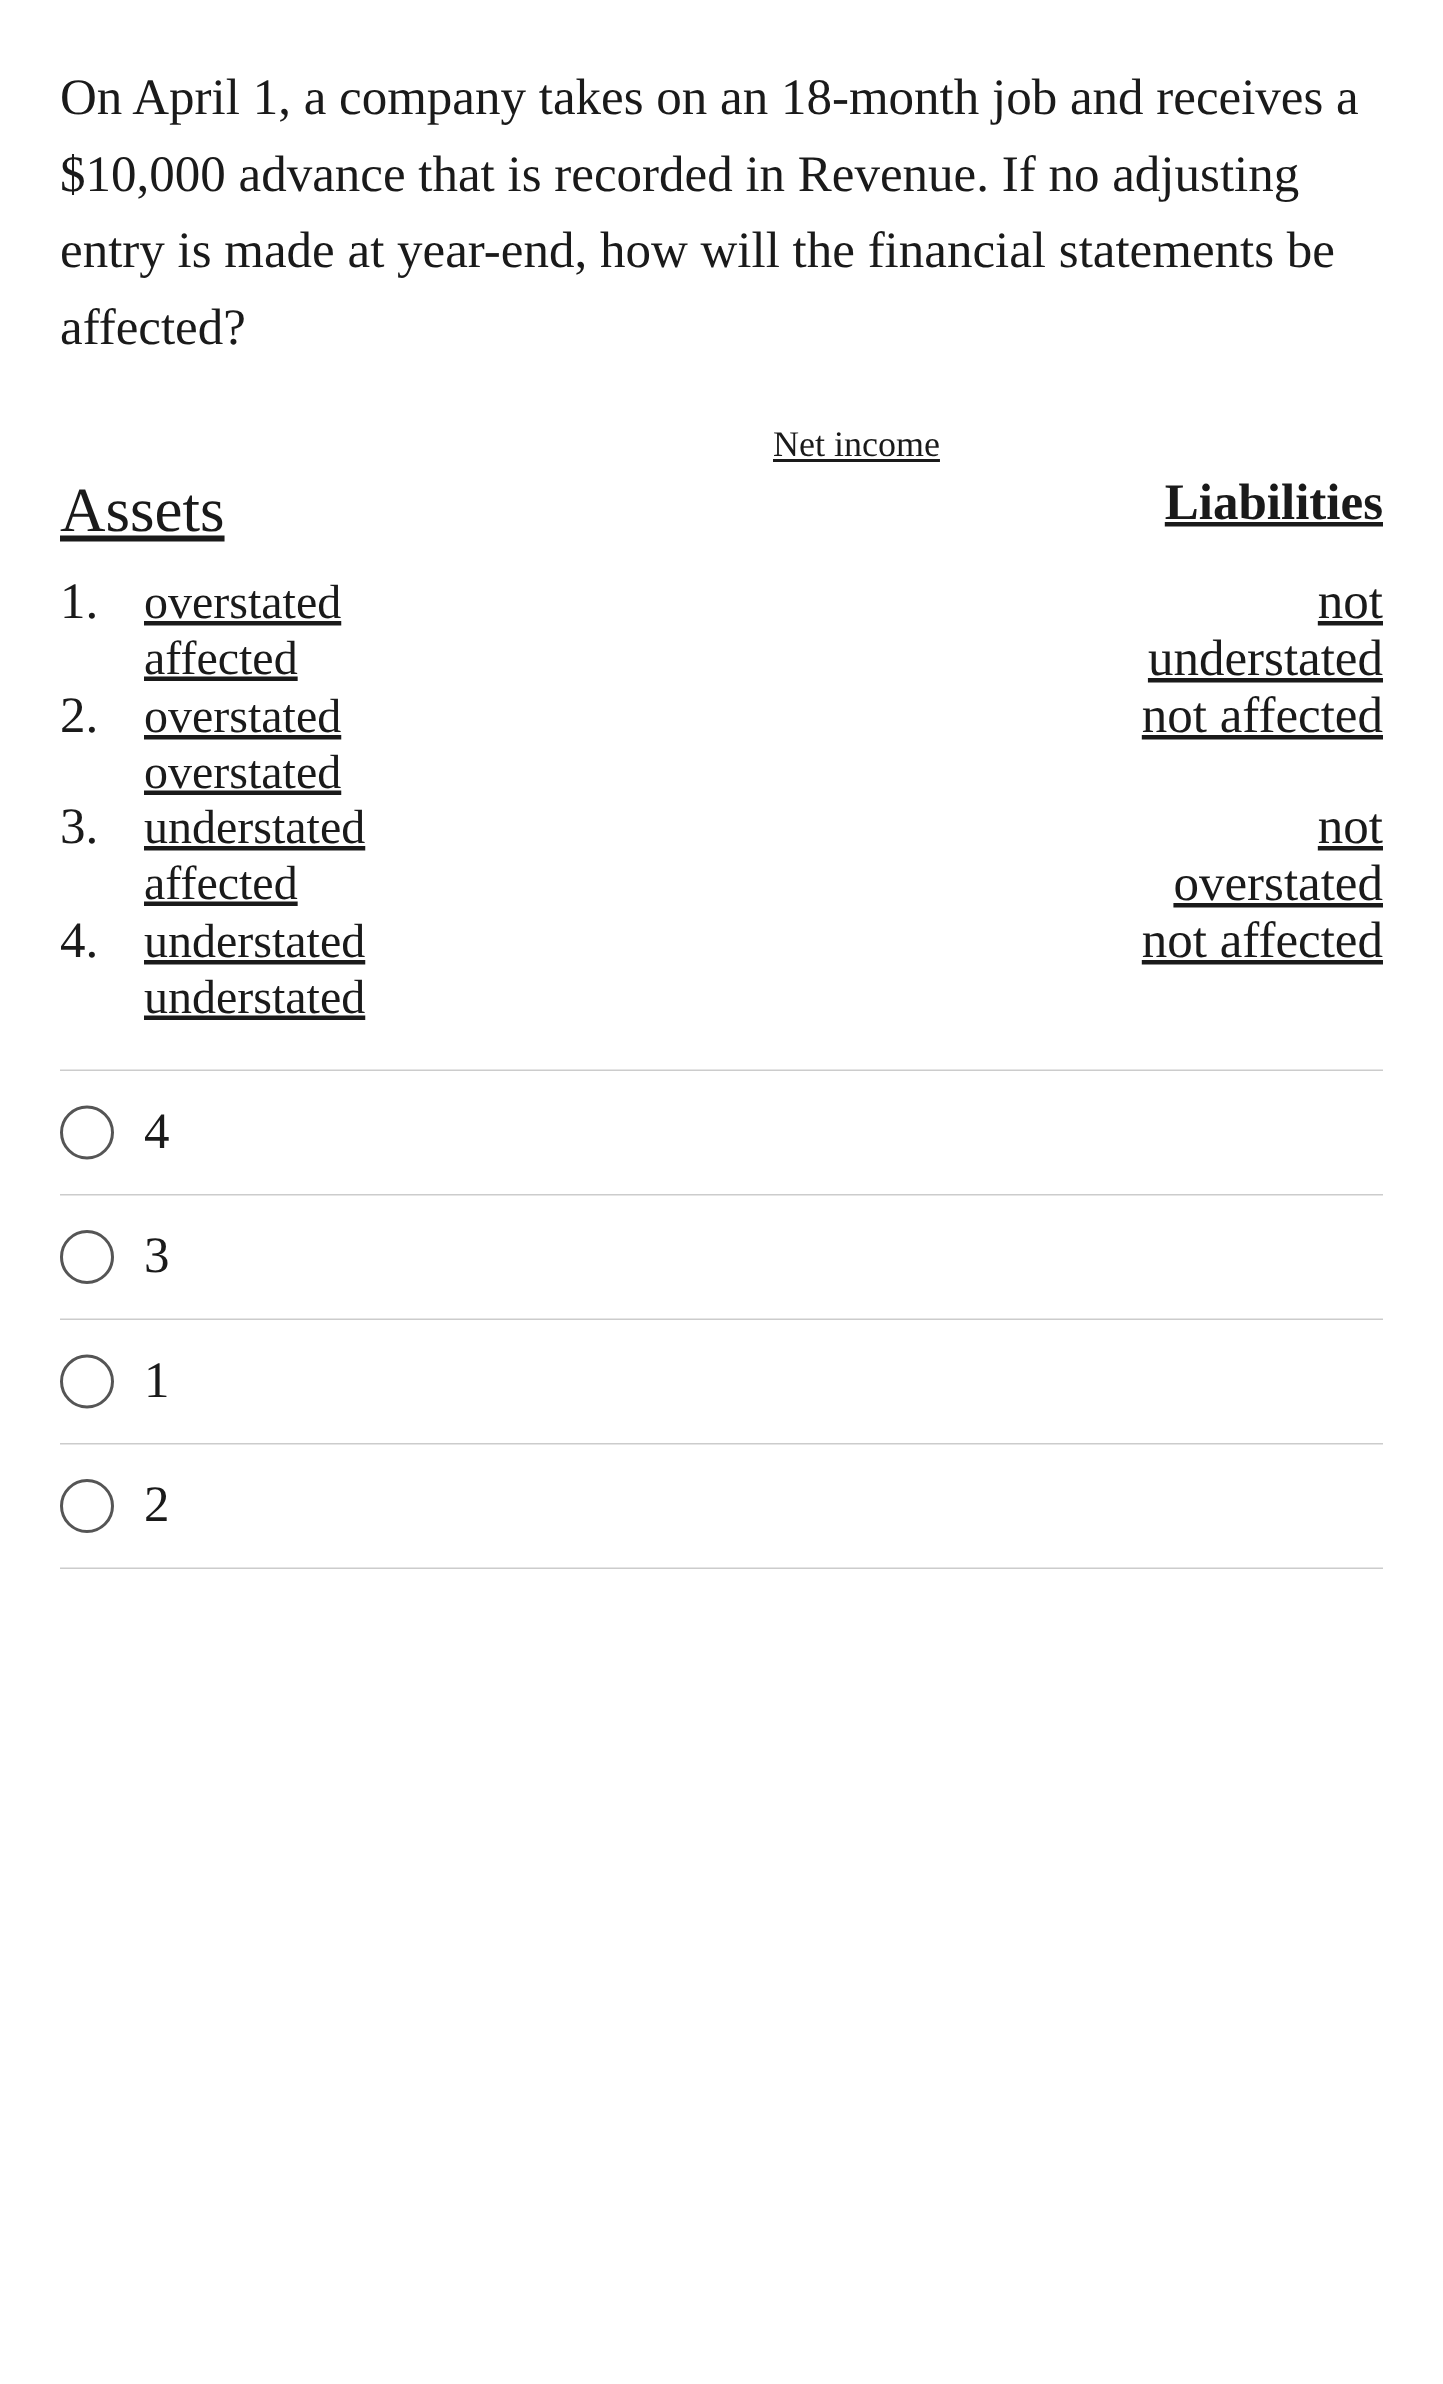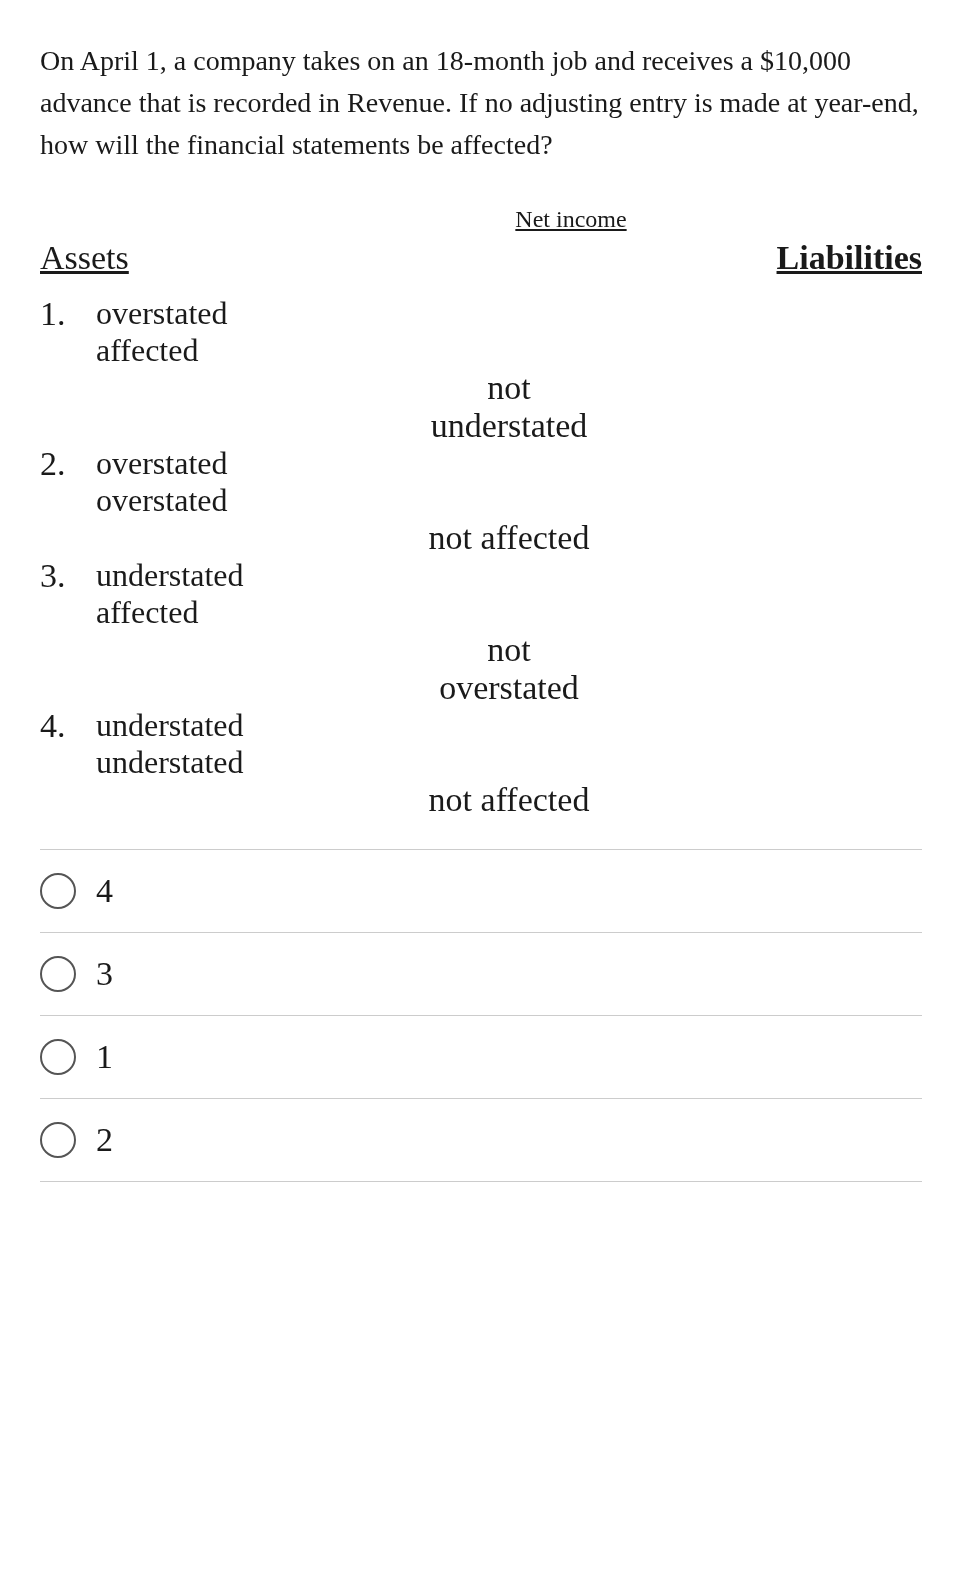--- a/index.html
+++ b/index.html
@@ -12,21 +12,21 @@
       background: #ffffff;
       font-family: Georgia, 'Times New Roman', serif;
       font-size: 32px;
       color: #1a1a1a;
       width: 962px;
       min-height: 1589px;
       padding: 40px 40px 40px 40px;
     }
 
     .question-text {
-      font-size: 28px;
+      font-size: 34px;
       line-height: 1.5;
       margin-bottom: 40px;
     }
 
     .answer-options {
       margin-top: 10px;
     }
 
     .answer-option {
       display: flex;
@@ -75,21 +75,21 @@
       text-align: center;
       flex: 1;
     }
 
     .second-row {
       display: flex;
       margin-bottom: 18px;
     }
 
     .second-h-assets {
-      font-size: 34px;
+      font-size: 42px;
       text-decoration: underline;
       min-width: 180px;
     }
 
     .second-h-liabilities {
       font-size: 34px;
       text-decoration: underline;
       text-align: right;
       flex: 1;
       font-weight: bold;
@@ -105,26 +105,27 @@
       margin-bottom: 0;
     }
 
     .data-num {
       font-size: 34px;
       padding-top: 0;
     }
 
     .data-cols {
       display: grid;
-      grid-template-columns: 1fr;
+      grid-template-columns: 1fr 1fr;
+      text-decoration: underline;
     }
 
     .data-right-vals {
       font-size: 34px;
-      text-align: center;
+      text-align: right;
     }
   </style>
 </head>
 <body>
 
 <p class="question-text">On April 1, a company takes on an 18-month job and receives a $10,000 advance that is recorded in Revenue. If no adjusting entry is made at year-end, how will the financial statements be affected?</p>
 
 <div class="q-table">
   <div class="top-headers">
     <div class="top-h-spacer"></div>

